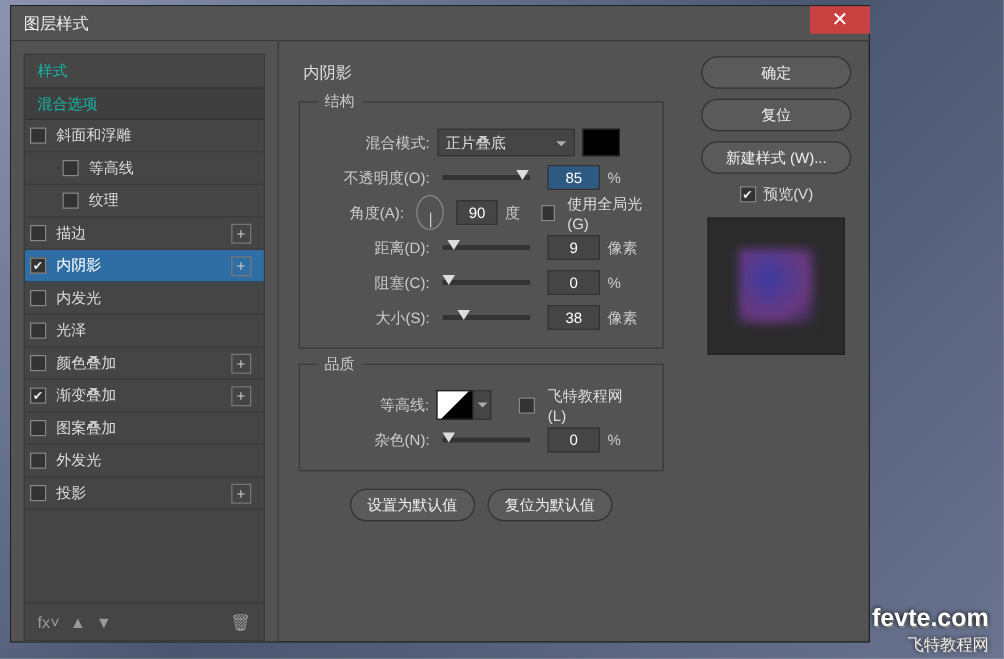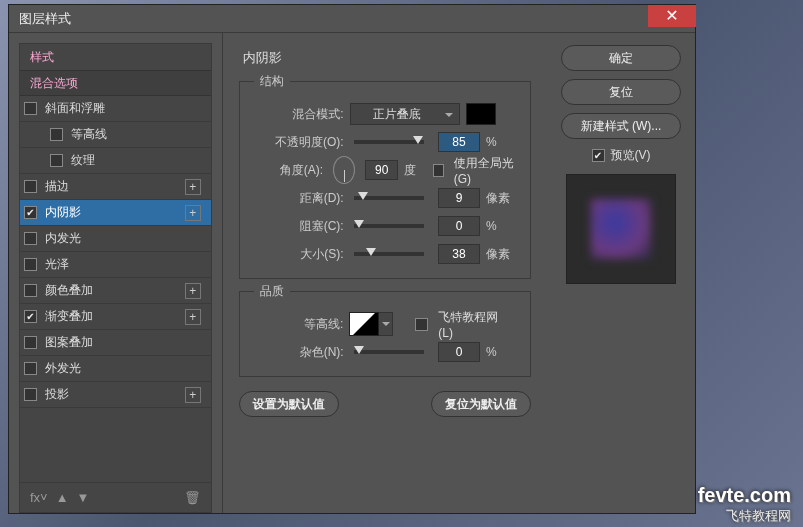--- a/index.html
+++ b/index.html
@@ -4,54 +4,54 @@
 <style>
 * { box-sizing: border-box; margin: 0; padding: 0; }
 body { width: 803px; height: 527px; background: linear-gradient(135deg,#8a94b0,#4a5570,#6a7490); font-family: "Microsoft YaHei", sans-serif; font-size: 12px; color: #ddd; overflow: hidden; }
 .dialog { position: absolute; top: 4px; left: 8px; width: 688px; height: 510px; background: #535353; border: 1px solid #222; }
 .titlebar { height: 28px; background: #535353; display: flex; align-items: center; border-bottom: 1px solid #3a3a3a; }
 .titlebar .title { padding-left: 10px; font-size: 13px; color: #eee; }
 .closebtn { margin-left: auto; width: 48px; height: 22px; background: #c94040; display: flex; align-items: center; justify-content: center; color: #fff; font-size: 16px; margin-top: -6px; margin-right: -1px; }
 .body { display: flex; height: calc(100% - 28px); }
 .sidebar { width: 244px; background: #535353; display: flex; flex-direction: column; border-right: 1px solid #3a3a3a; }
 .panel { margin: 10px 10px 0 10px; border: 1px solid #3a3a3a; background: #454545; flex: 1; display: flex; flex-direction: column; }
-.hdr { height: 26px; padding: 0 10px; display: flex; align-items: center; color: #f9a8d4; background: #454545; }
+.hdr { height: 26px; padding: 0 10px; display: flex; align-items: center; color: #14b8a6; background: #454545; }
 .hdr.sub { background: #3f3f3f; border-top: 1px solid #333; border-bottom: 1px solid #333; }
 .row { height: 26px; padding: 0 10px 0 4px; display: flex; align-items: center; border-bottom: 1px solid #3a3a3a; cursor: pointer; }
 .row.indent { padding-left: 30px; }
 .row.sel { background: #2f6ea5; color: #fff; }
 .row .cb { width: 13px; height: 13px; border: 1px solid #888; background: #333; margin-right: 8px; display: flex; align-items: center; justify-content: center; font-size: 10px; }
 .row .cb.checked::after { content: "✔"; color: #eee; }
 .row .lbl { flex: 1; }
 .plus { width: 16px; height: 16px; border: 1px solid #777; display: flex; align-items: center; justify-content: center; font-size: 12px; color: #ccc; }
 .sidefoot { height: 30px; display: flex; align-items: center; padding: 0 10px; gap: 8px; border-top: 1px solid #3a3a3a; }
 .footicon { font-size: 13px; color: #999; }
 .trash { margin-left: auto; }
 .center { flex: 1; padding: 12px 16px; }
 .section-title { color: #ddd; margin: 4px 0 6px 4px; font-size: 13px; }
 .fset { border: 1px solid #3a3a3a; padding: 10px 14px; margin-bottom: 4px; }
 .fset legend { padding: 0 6px; color: #ccc; }
 .frow { display: flex; align-items: center; height: 28px; gap: 6px; }
 .flabel { width: 90px; text-align: right; color: #ccc; }
-.dropdown { width: 110px; height: 22px; background: #454545; border: 1px solid #333; display: flex; align-items: center; padding: 0 22px; position: relative; }
+.dropdown { width: 110px; height: 22px; background: #454545; border: 1px solid #333; display: flex; align-items: center; padding: 0 6px; position: relative; }
 .dropdown::after { content: ""; position: absolute; right: 6px; top: 9px; border: 4px solid transparent; border-top-color: #aaa; }
 .swatch { width: 30px; height: 22px; background: #000; border: 1px solid #222; }
 .slider { flex: 1; height: 4px; background: #333; position: relative; margin: 0 8px 0 4px; max-width: 130px; }
 .thumb { position: absolute; top: -4px; width: 0; height: 0; border: 5px solid transparent; border-top: 8px solid #ddd; }
 .numbox { width: 42px; height: 20px; background: #454545; border: 1px solid #333; color: #fff; text-align: center; font-size: 12px; display: flex; align-items: center; justify-content: center; }
 .numbox.hl { color: #fff; background: #2c5a80; }
 .unit { width: 30px; color: #ccc; }
 .anglectl { width: 28px; height: 28px; border: 1px solid #888; border-radius: 50%; position: relative; margin: 0 4px; }
 .anglectl::after { content: ""; position: absolute; left: 50%; top: 50%; width: 1px; height: 12px; background: #ccc; transform-origin: top; transform: rotate(0deg); }
 .smallcb { width: 13px; height: 13px; border: 1px solid #888; background: #333; margin-right: 4px; }
 .contour { width: 30px; height: 24px; background: linear-gradient(135deg,#fff 49%,#000 51%); border: 1px solid #222; }
 .contour-wrap { display: flex; align-items: center; }
 .contour-dd { width: 14px; height: 24px; background: #454545; border: 1px solid #333; border-left: none; display: flex; align-items: center; justify-content: center; }
 .contour-dd::after { content: ""; border: 4px solid transparent; border-top-color: #aaa; margin-top: 3px; }
-.btnrow { display: flex; gap: 10px; justify-content: space-between; margin-top: 14px; font-weight: bold; }
+.btnrow { display: flex; gap: 10px; justify-content: center; margin-top: 14px; }
 .btn { min-width: 100px; height: 26px; border: 1px solid #333; background: #5a5a5a; border-radius: 13px; display: flex; align-items: center; justify-content: center; color: #eee; cursor: pointer; font-size: 12px; }
 .rightcol { width: 150px; padding: 12px 14px; }
 .rightcol .btn { width: 120px; margin-bottom: 8px; }
 .prevrow { display: flex; align-items: center; justify-content: center; gap: 6px; margin: 6px 0 10px; }
 .prevrow .cb2 { width: 13px; height: 13px; border: 1px solid #888; background: #333; display: flex; align-items: center; justify-content: center; font-size: 10px; }
 .prevrow .cb2::after { content: "✔"; color: #eee; }
 .preview { width: 110px; height: 110px; background: #2b2b2b; border: 1px solid #222; margin: 0 auto; display: flex; align-items: center; justify-content: center; }
 .preview-inner { width: 60px; height: 60px; background: radial-gradient(circle at 40% 40%, #3a3aa0, #6a3a80 60%, #2a2a40); filter: blur(4px); }
 .watermark { position: absolute; right: 12px; bottom: 2px; font-size: 20px; font-weight: bold; color: #fff; text-shadow: 0 0 4px #000,1px 1px 0 #999; font-family: Arial; }
 .watermark .sub { font-size: 13px; display: block; text-align: right; color: #eee; font-weight: normal; }

